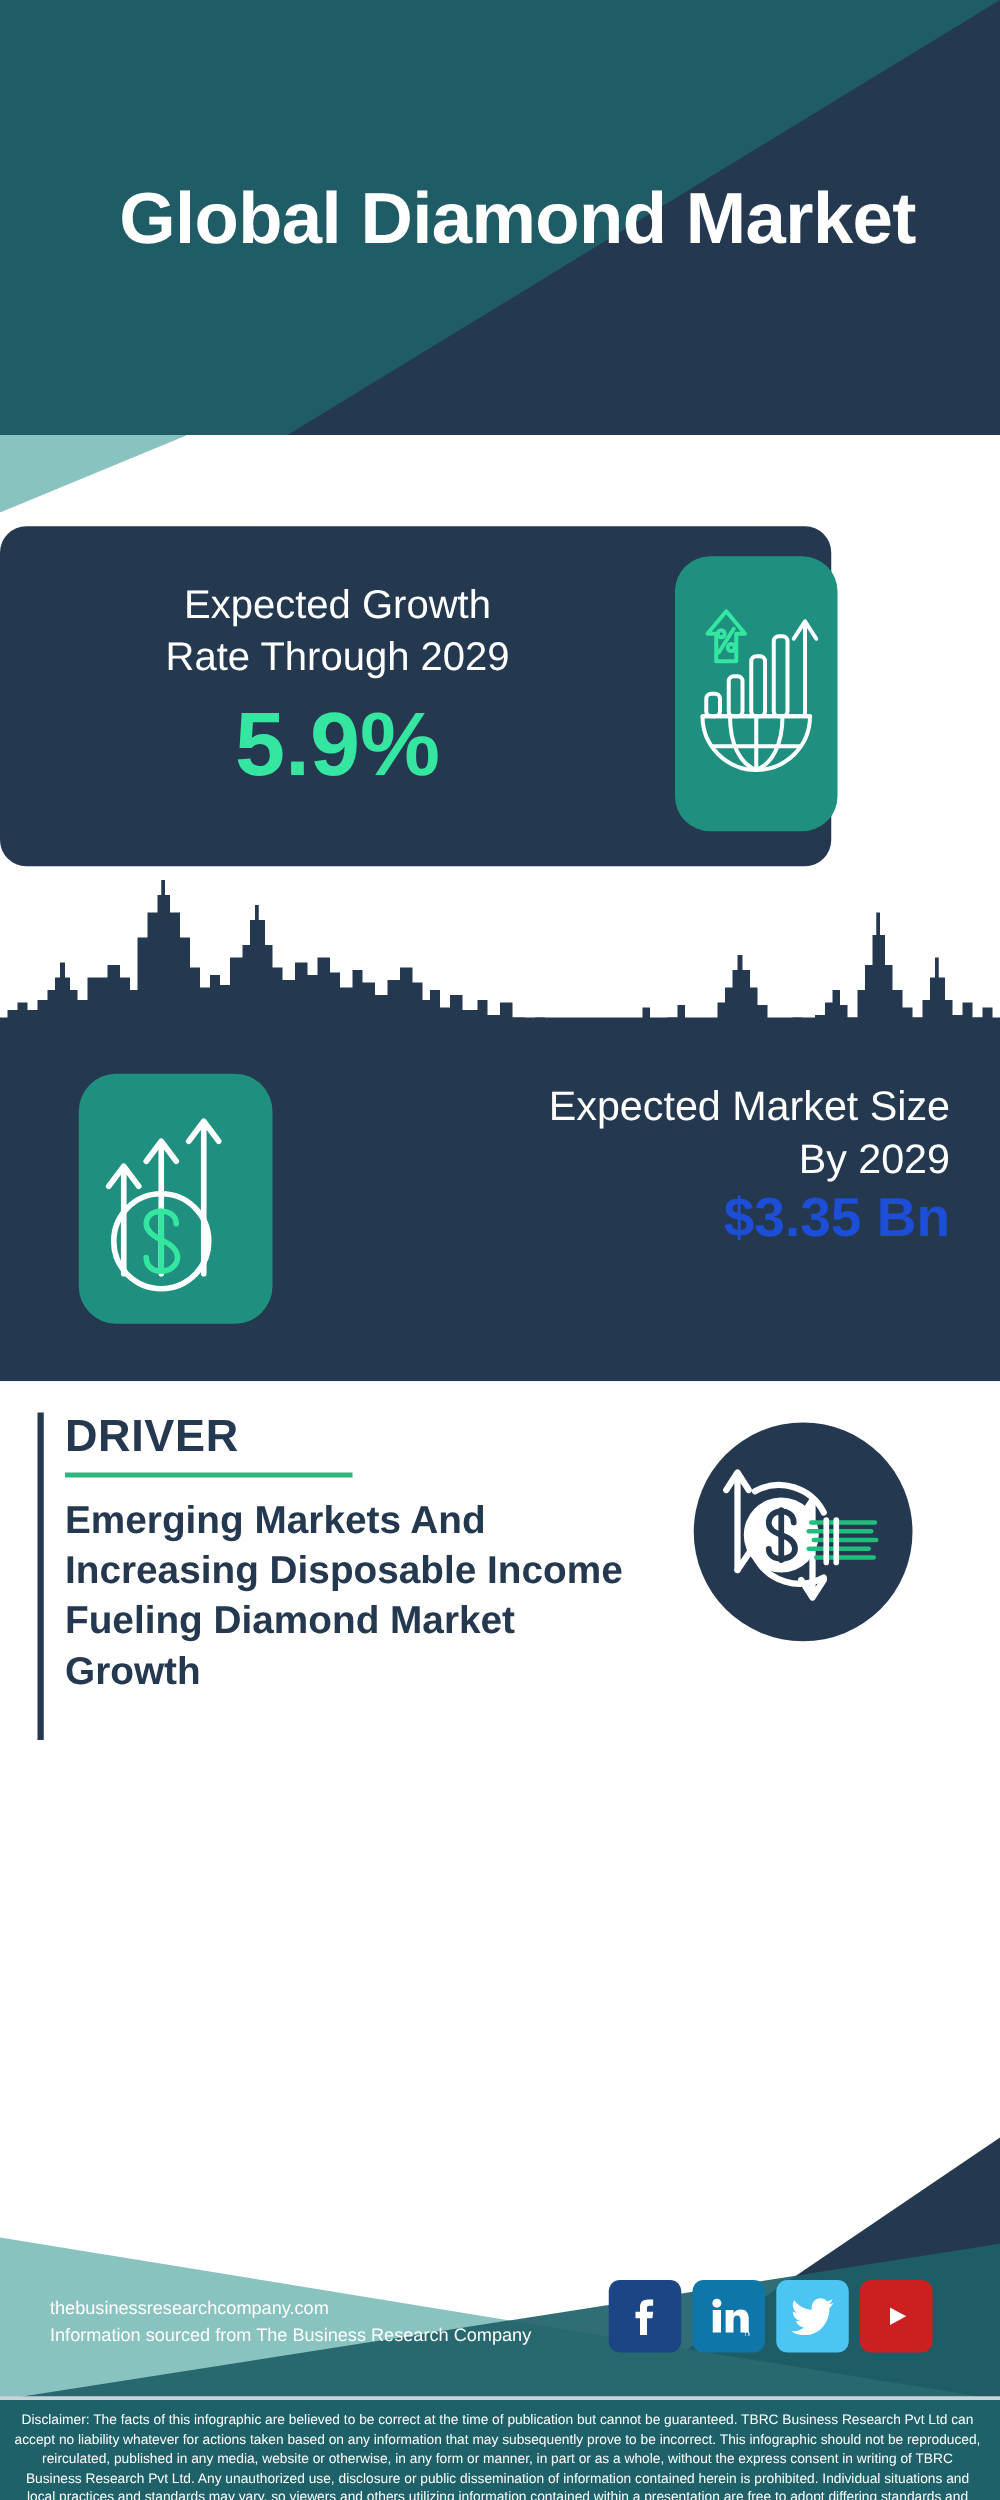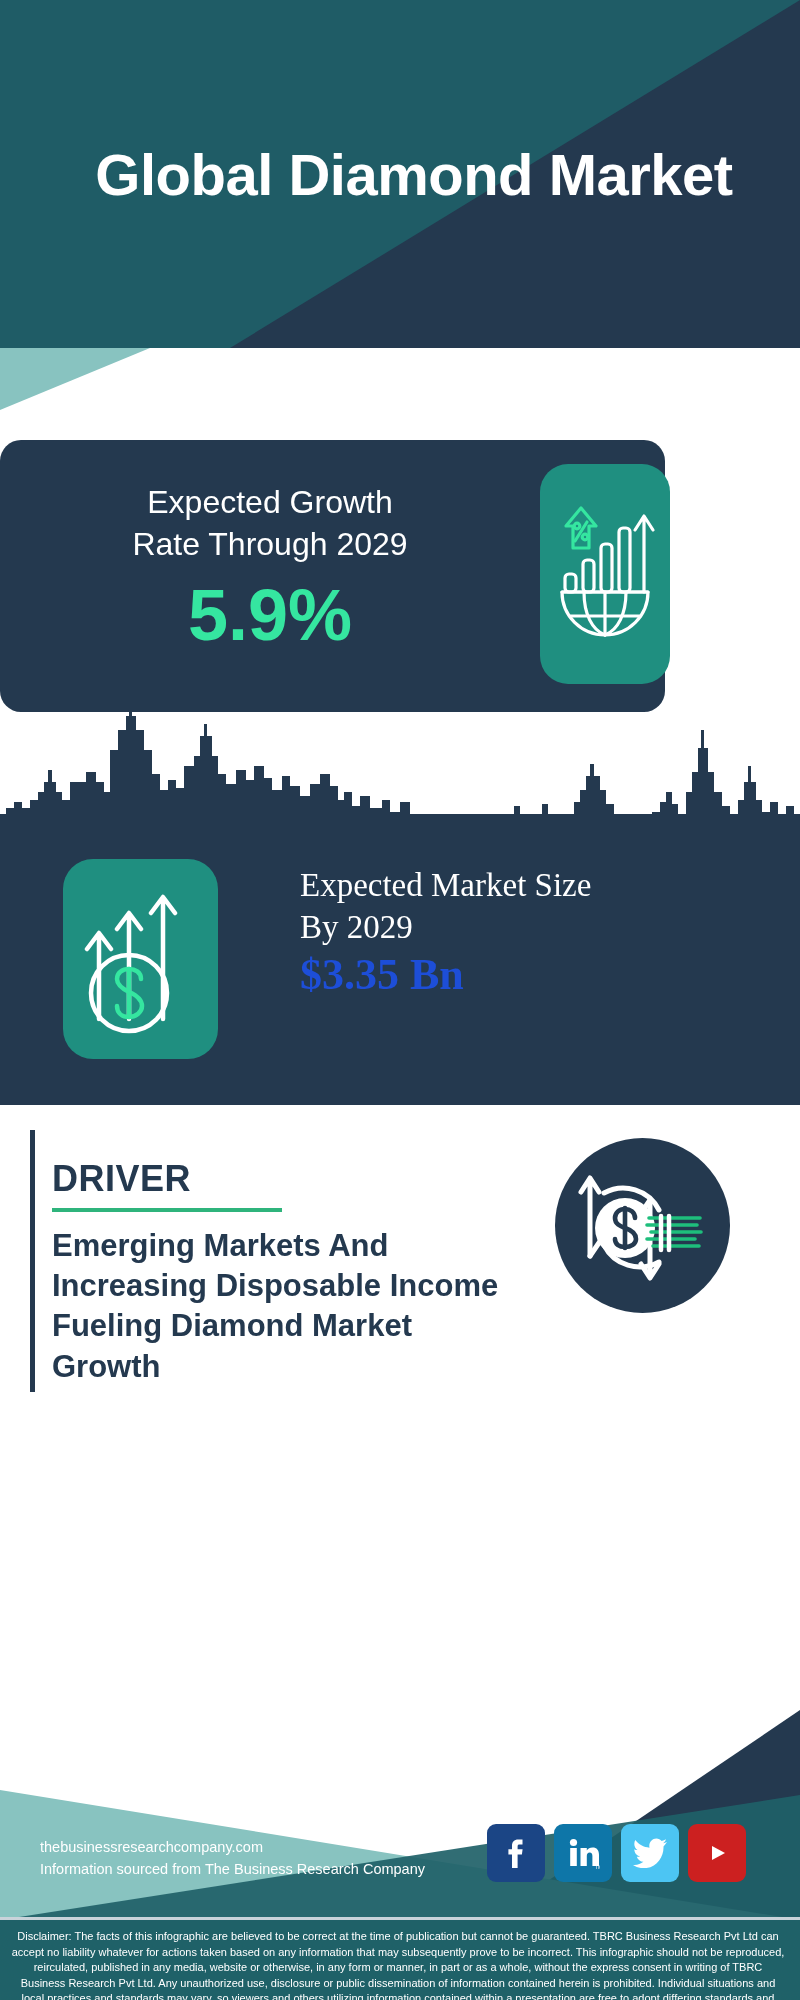--- a/index.html
+++ b/index.html
@@ -26,21 +26,21 @@
     color:#ffffff; font-size:58px; font-weight:bold; letter-spacing:-0.5px;
     z-index:3; text-align:center;padding-left:28px;
   }
   .hdr-tri {
     position:absolute; left:0; top:348px; width:150px; height:62px;
     z-index:2;
   }
 
   
   .growth {
-    position:absolute; left:0; top:440px; width:665px; height:272px;
+    position:absolute; left:0; top:421px; width:665px; height:272px;
     background:#24394F;
     border-radius:21px;
   }
   .growth-text {
     position:absolute; left:30px; top:42px; width:480px;
     text-align:center; color:#ffffff;
   }
   .growth-label { font-size:32px; line-height:1.30; font-weight:normal; }
   .growth-value {
     font-size:72px; font-weight:bold; color:#35E6A0; margin-top:14px; line-height:1;
@@ -58,32 +58,32 @@
   .skyline-svg { position:absolute; left:0; top:0; width:800px; height:135px; display:block; }
   .msize-bg {
     position:absolute; left:0; top:118px; width:800px; height:291px; background:#24394F;
   }
   .msize-icon-box {
     position:absolute; left:63px; top:163px; width:155px; height:200px;
     background:#1F8F80; border-radius:30px; z-index:4;
   }
   .msize-text {
     position:absolute; left:300px; top:168px; width:460px;
-    text-align:left; color:#ffffff; z-index:4;font-family:Liberation Serif, serif;
+    text-align:right; color:#ffffff; z-index:4;
   }
   .msize-label { font-size:33px; line-height:1.28; }
   .msize-value { font-size:44px; font-weight:bold; color:#1d4ed8; line-height:1.05; margin-top:4px; }
 
   
   .facts { position:absolute; left:0; top:1105px; width:800px; height:575px; background:#ffffff; }
   .fact { position:absolute; left:30px; width:740px; }
   .fact-bar {
     position:absolute; left:0; top:0; width:5px; background:#24394F;
   }
-  .fact-body { position:absolute; left:22px; top:0; width:460px;margin-top:30px; }
+  .fact-body { position:absolute; left:22px; top:0; width:460px; }
   .fact-title {
     font-size:36px; font-weight:bold; color:#24394F; letter-spacing:0.5px; line-height:1.05;
   }
   .fact-rule { width:230px; height:4px; background:#2FB47C; margin:10px 0 14px 0; }
   .fact-desc { font-size:31px; font-weight:bold; color:#24394F; line-height:1.30; }
   .fact-icon {
     position:absolute; width:175px; height:175px; border-radius:50%;
     background:#24394F; left:525px; top:0;
   }
 

